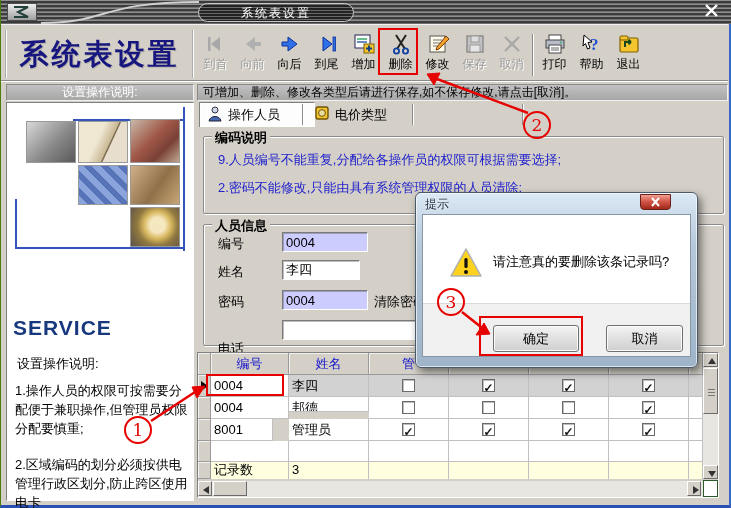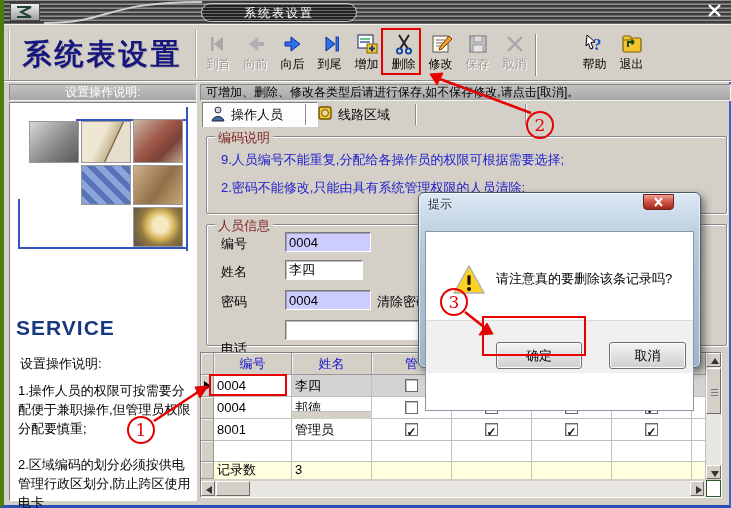--- a/index.html
+++ b/index.html
@@ -2,21 +2,21 @@
 <html><head>
 <meta charset="utf-8">
 <style>
   * { margin:0; padding:0; box-sizing:border-box; }
   html,body { width:731px; height:508px; }
   body { font-family:"Liberation Sans",sans-serif; font-size:13px; background:#d4d0c8; position:relative; overflow:hidden; }
   .abs { position:absolute; }
 
   
   #frame { width:731px; height:508px; position:relative; background:#d4d0c8;
-           border-left:4px solid #4d7c0f; border-right:2px solid #3a66c8; border-bottom:3px solid #2a50b4; }
+           border-left:1px solid #4d7c0f; border-right:2px solid #3a66c8; border-bottom:3px solid #2a50b4; }
 
   
   #titlebar { left:0; top:0; width:731px; height:24px;
     background:repeating-linear-gradient(180deg,#8f8f8f 0 1px,#3b3b3b 1px 3px,#6f6f6f 3px 4px); }
   #logo { left:6px; top:3px; width:30px; height:18px; background:linear-gradient(180deg,#efefef,#9f9f9f);
           border:1px solid #4d4d4d; }
   #title-pill { left:197px; top:3px; width:156px; height:19px; border-radius:10px;
     background:repeating-linear-gradient(180deg,#6a6a6a 0 1px,#222 1px 3px); border:1px solid #c9c9c9;
     color:#fff; font-size:12px; text-align:center; line-height:18px; letter-spacing:2px; }
   #close-btn { right:10px; top:4px; width:18px; height:16px; cursor:default; }
@@ -50,21 +50,21 @@
   .sb-note { left:8px; width:174px; font-size:13px; color:#000; line-height:19px; }
 
   
   #tabbar { left:196px; top:102px; width:531px; height:26px; }
   .tab { top:0; height:25px; font-size:13px; color:#000; cursor:pointer; display:flex; align-items:center; gap:5px; padding-left:7px; }
   .tab.active { background:#fdfdfd; border:1px solid #808080; border-right-color:#fff; border-bottom:none; box-shadow:inset 1px 1px 0 #fff; }
   .tab-sep { top:2px; width:2px; height:21px; border-left:1px solid #8a8a8a; border-right:1px solid #fff; }
 
   
   .groupbox { border:1px solid #8a8a8a; border-radius:2px; box-shadow:1px 1px 0 #fff, inset 1px 1px 0 #fff; }
-  .gb-legend { position:absolute; top:-8px; left:8px; background:#d4d0c8; padding:0 3px; font-size:13px; color:#7f1d1d; }
+  .gb-legend { position:absolute; top:-8px; left:8px; background:#d4d0c8; padding:0 3px; font-size:13px; color:#000000;font-weight:bold; }
   .blue-note { position:absolute; color:#2222cc; font-size:13px; }
 
   
   .fld-label { position:absolute; font-size:13px; color:#000; }
   .fld { position:absolute; height:20px; border:1px solid #7a7a7a; border-bottom-color:#fff; border-right-color:#fff;
          box-shadow:inset 1px 1px 0 rgba(64,64,64,.35); font-size:13px; padding:0 3px; color:#000;
          font-family:"Liberation Sans",sans-serif; }
   .fld.ro { background:#ccccff; }
   .fld.rw { background:#fff; }
 
@@ -92,21 +92,21 @@
   #corner-box { background:#fff; border:1px solid #2a5a2a; }
 
   
   #dialog { left:414px; top:192px; width:283px; height:176px; border-radius:6px;
     background:linear-gradient(180deg,#dce9f5,#b6c8da 30%,#9fb4c8);
     border:1px solid #4a5a68; box-shadow:inset 0 0 0 1px rgba(255,255,255,.65), 3px 4px 9px rgba(0,0,0,.5);
     z-index:50; }
   #dlg-title { left:9px; top:3px; font-size:12px; color:#1c2a38; text-shadow:0 0 3px #fff; }
   #dlg-close { left:224px; top:1px; width:31px; height:16px; border-radius:0 0 4px 4px;
     background:linear-gradient(180deg,#f0a092,#d4584a 45%,#a02818); border:1px solid #6a2018; cursor:pointer; }
-  #dlg-body { left:6px; top:38px; width:269px; height:180px; background:#fff; border:1px solid #8898a8; }
+  #dlg-body { left:6px; top:21px; width:269px; height:143px; background:#fff; border:1px solid #8898a8; }
   #dlg-msg-area { left:0; top:0; width:267px; height:88px; background:#fff; }
   #dlg-footer { left:0; top:88px; width:267px; height:53px; background:#f0f0f0; border-top:1px solid #dadada; }
   .dlg-btn { position:absolute; top:21px; height:27px; background:linear-gradient(180deg,#f4f4f4,#e2e2e2 45%,#cfcfcf);
     border:1px solid #707070; border-radius:3px; font-size:13px; text-align:center; line-height:25px; cursor:pointer;
     box-shadow:inset 0 0 0 1px #fbfbfb; }
   #dlg-msg { left:70px; top:38px; font-size:13px; color:#000; position:absolute; }
 
   
   .red-rect { position:absolute; border:2px solid #e60000; z-index:110; }
   .red-circle { position:absolute; width:28px; height:28px; border:2px solid #e60000; border-radius:50%;
@@ -203,20 +203,31 @@
           </svg></span>
       <span class="tlabel">保存</span>
     </div>
     <div class="tb-btn abs disabled" style="left:492px">
       <span class="ticon"><svg width="24" height="24">
             <path d="M5 5 L19 19 M19 5 L5 19" stroke="#a8a8a8" stroke-width="2.4"></path>
           </svg></span>
       <span class="tlabel">取消</span>
     </div>
     <div class="tb-sep abs" style="left:531px"></div>
+    <div class="tb-btn abs" style="left:535px">
+      <span class="ticon"><svg width="24" height="24">
+            <rect x="6" y="3" width="12" height="6" fill="#fff" stroke="#444"></rect>
+            <rect x="3" y="8" width="18" height="8" fill="#b8bcc8" stroke="#444"></rect>
+            <rect x="6" y="13" width="12" height="8" fill="#fff" stroke="#444"></rect>
+            <line x1="8" y1="16" x2="16" y2="16" stroke="#666"></line>
+            <line x1="8" y1="18" x2="16" y2="18" stroke="#666"></line>
+            <circle cx="18" cy="10.5" r="1" fill="#3a7"></circle>
+          </svg></span>
+      <span class="tlabel">打印</span>
+    </div>
     <div class="tb-btn abs" style="left:572px">
       <span class="ticon"><svg width="24" height="24">
             <text x="10" y="18" font-size="17" font-weight="bold" fill="#2050d0" font-family="serif">?</text>
             <path d="M4 3 L12 10 L8 10.5 L10 16 L7.5 17 L5.5 11.5 L3 14 Z" fill="#fff" stroke="#000" stroke-width="1"></path>
           </svg></span>
       <span class="tlabel">帮助</span>
     </div>
     <div class="tb-btn abs" style="left:609px">
       <span class="ticon"><svg width="24" height="24">
             <rect x="3" y="6" width="18" height="14" rx="1.5" fill="#f4c430" stroke="#806000" stroke-width="1.2"></rect>
@@ -254,21 +265,21 @@
             <path d="M2 15 C3 9 13 9 14 15 Z" fill="#4868b0" stroke="#223"></path>
           </svg></span>
       <span>操作人员</span>
     </div>
     <div class="tab-sep abs" style="left:105px"></div>
     <div class="tab abs" style="left:110px;width:100px">
       <span><svg width="16" height="16">
             <rect x="2" y="2" width="12" height="12" rx="2" fill="#f4c430" stroke="#705400" stroke-width="1.4"></rect>
             <circle cx="8" cy="8" r="3.4" fill="#e8dca0" stroke="#705400"></circle>
           </svg></span>
-      <span>线路区域</span>
+      <span>电价类型</span>
     </div>
     <div class="tab-sep abs" style="left:215px"></div>
     <div class="tab-sep abs" style="left:325px"></div>
   </div>
 
   <div class="groupbox abs" style="left:202px;top:136px;width:521px;height:78px">
     <span class="gb-legend">编码说明</span>
     <span class="blue-note" style="left:14px;top:14px">9.人员编号不能重复,分配给各操作员的权限可根据需要选择;</span>
     <span class="blue-note" style="left:14px;top:42px">2.密码不能修改,只能由具有系统管理权限的人员清除;</span>
   </div>
@@ -332,21 +343,21 @@
           <span class="cbox"></span>
         </div>
       <div class="gcell gdata" style="left:411px;top:44px;width:80px;height:22px">
           <span class="cbox on"></span>
         </div>
       <div class="gcell gdata" style="left:491px;top:44px;width:14px;height:22px"></div>
     </div>
 
     <div>
       <div class="gcell gsel" style="left:0;top:66px;width:13px;height:22px"></div>
-      <div class="gcell gdata" style="left:13px;top:66px;width:78px;height:22px">8001</div>
+      <div class="gcell gdata" style="left:13px;top:66px;width:62px;height:22px">8001</div>
       <div class="gcell gdata" style="left:91px;top:66px;width:80px;height:22px">管理员</div>
       <div class="gcell gdata" style="left:171px;top:66px;width:80px;height:22px">
           <span class="cbox on"></span>
         </div>
       <div class="gcell gdata" style="left:251px;top:66px;width:80px;height:22px">
           <span class="cbox on"></span>
         </div>
       <div class="gcell gdata" style="left:331px;top:66px;width:80px;height:22px">
           <span class="cbox on"></span>
         </div>

